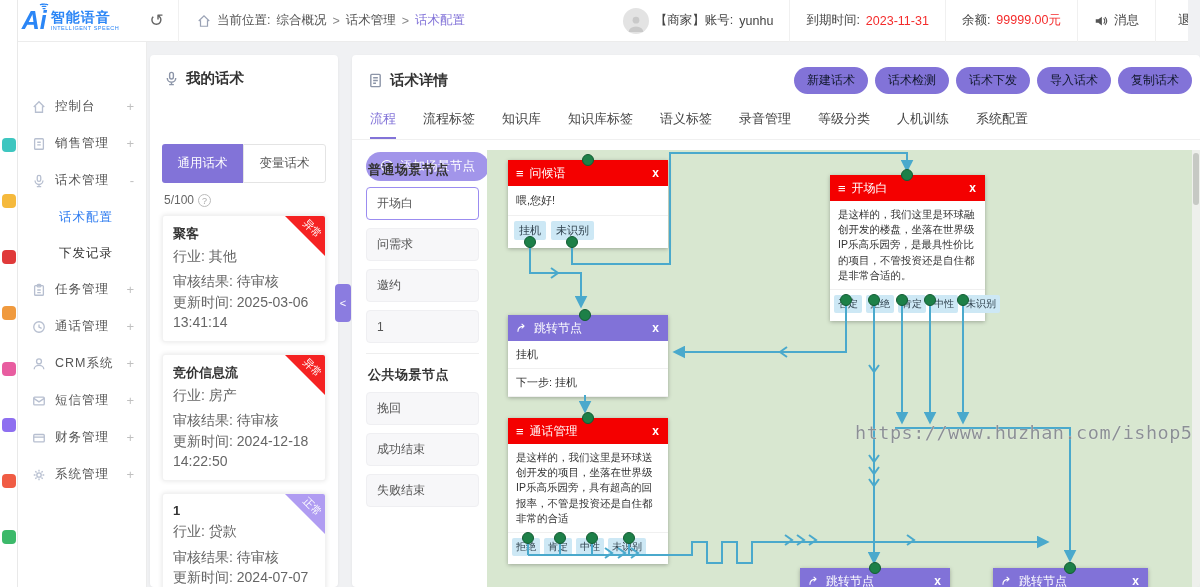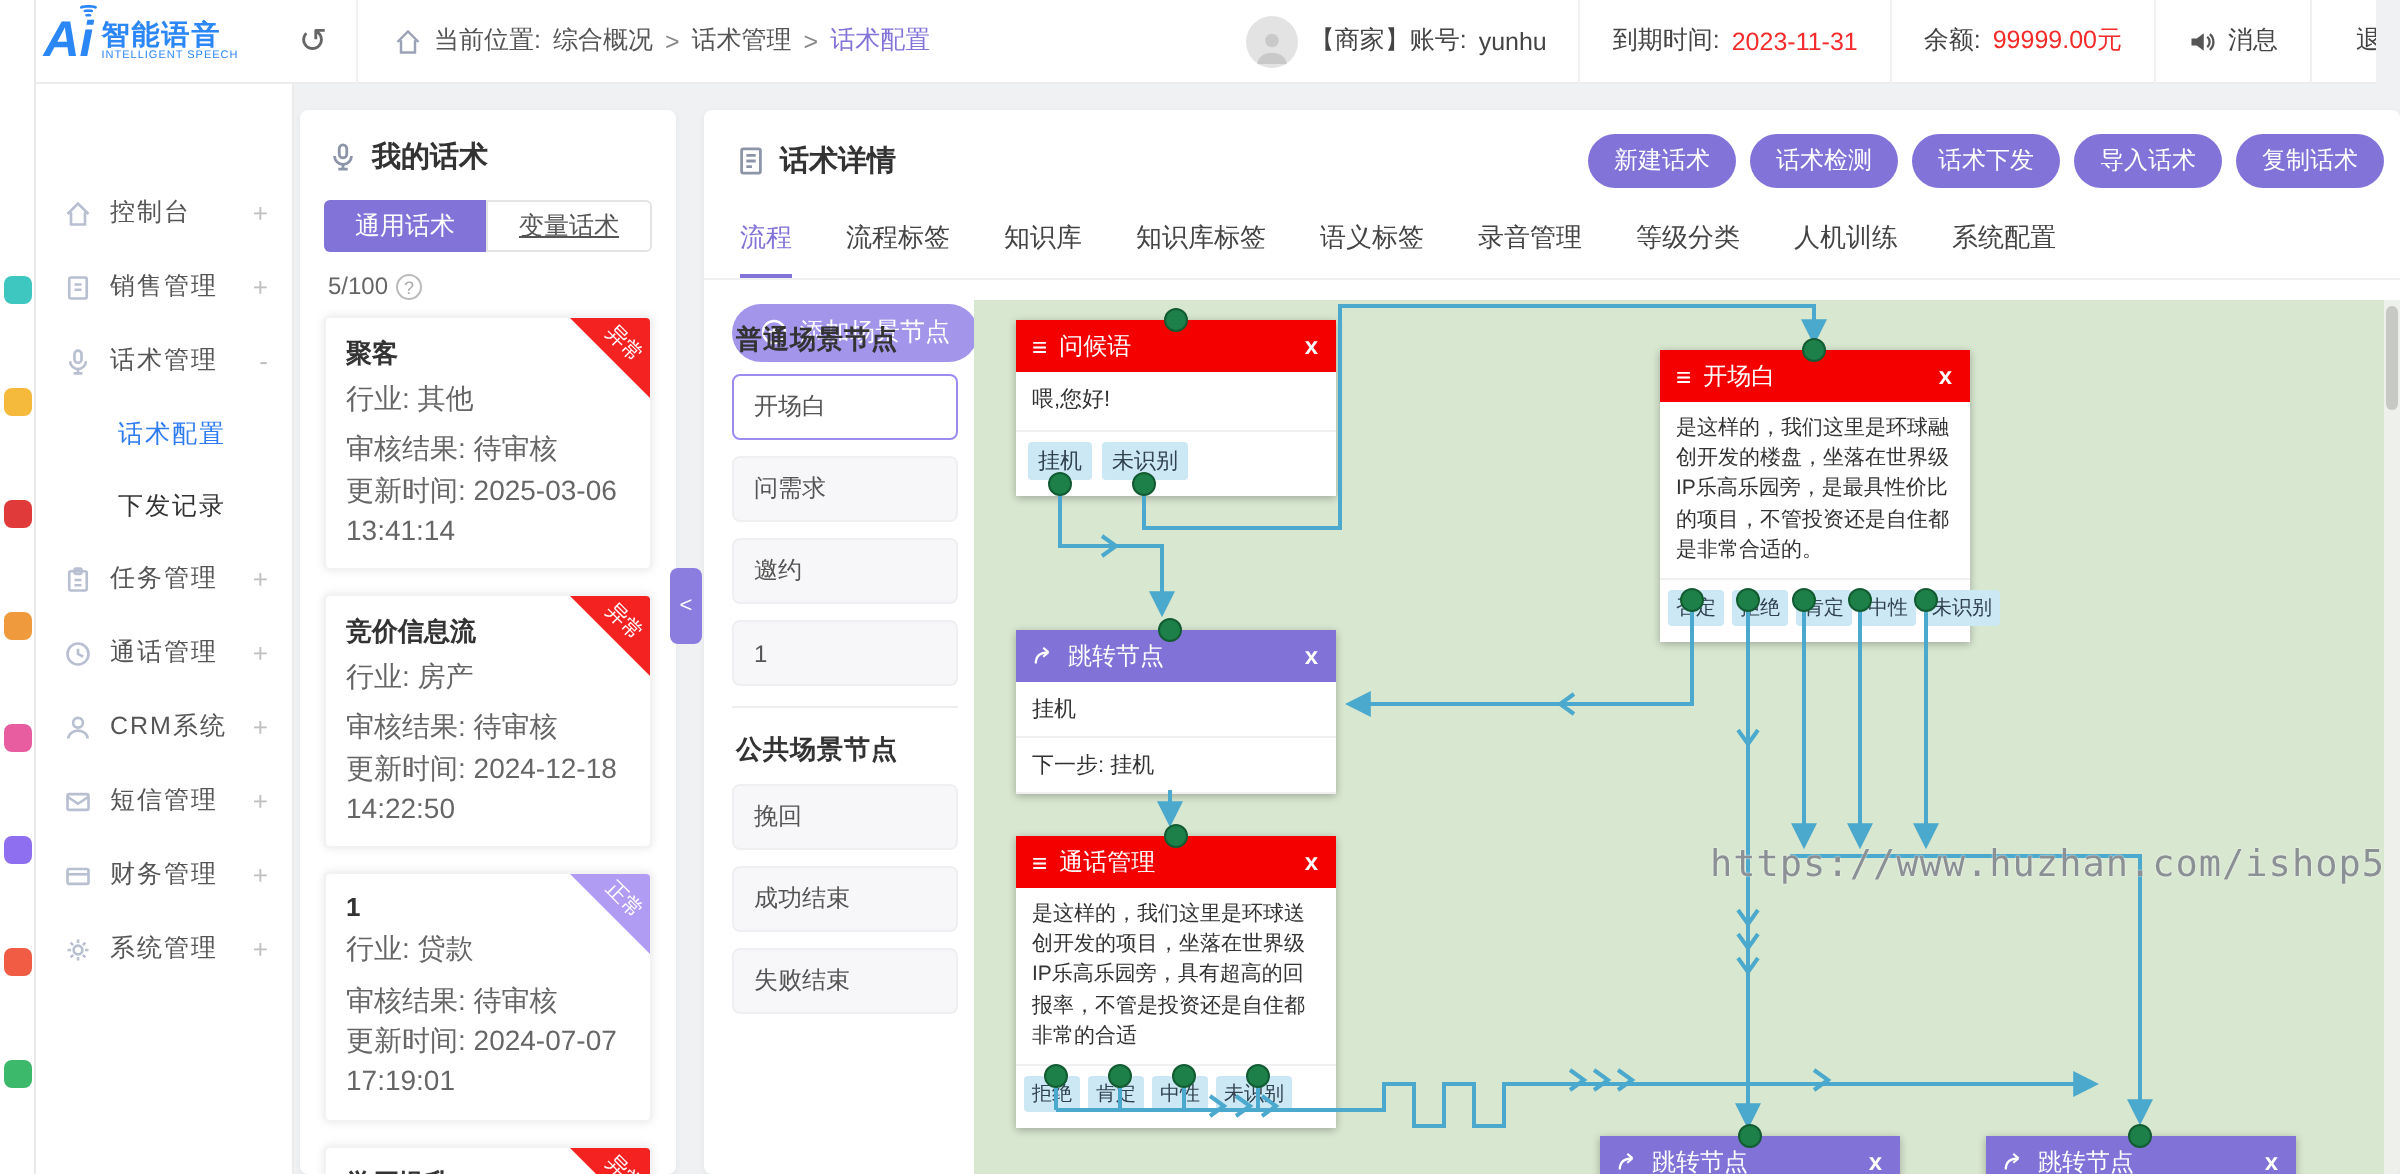--- a/index.html
+++ b/index.html
@@ -40,42 +40,42 @@
   .side-sub.active { color:#2d7bf0; }
 
   
   .panel { position:absolute; background:#fff; border-radius:4px; box-shadow:0 1px 3px rgba(0,0,0,.06); }
 
   
   .scripts { left:150px; top:55px; width:188px; height:532px; padding:12px 12px 0 12px; overflow:hidden; }
   .scripts-title { display:flex; align-items:center; gap:7px; font-size:14.5px; font-weight:bold; color:#333; padding:2px 0 12px 2px; }
   .scripts-title svg { color:#8c95a8; }
   .stabs { display:flex; }
-  .stab { flex:1; height:26px; display:flex; align-items:center; justify-content:center; font-size:12.5px; cursor:pointer; }
+  .stab { flex:1; height:39px; display:flex; align-items:center; justify-content:center; font-size:12.5px; cursor:pointer;margin-top:44px; }
   .stab.on { background:#8273d8; color:#fff; border-radius:3px 0 0 3px; }
-  .stab.off { background:#fff; color:#555; border:1px solid #e4e4e4; border-radius:0 3px 3px 0;text-decoration:underline; }
+  .stab.off { background:#fff; color:#555; border:1px solid #e4e4e4; border-radius:0 3px 3px 0; }
   .scount { font-size:12px; color:#666; margin:10px 0 8px 2px; display:flex; align-items:flex-end; gap:4px; }
   .qmark { display:inline-flex; width:13px; height:13px; border:1px solid #bbb; border-radius:50%; color:#aaa; font-size:9px; align-items:center; justify-content:center; }
   .card { position:relative; background:#fff; box-shadow:0 0 5px rgba(0,0,0,.10); border-radius:3px; border:1px solid #f2f2f2; padding:9px 10px; margin-bottom:12px; overflow:hidden; cursor:pointer; }
   .card .cname { font-size:13px; font-weight:bold; color:#333; margin-bottom:3px; padding-right:30px; white-space:nowrap; overflow:hidden; }
   .card .cline { font-size:14px; color:#666; line-height:1.45; }
   .card .cgap { height:5px; }
   .ribbon { position:absolute; top:0; right:0; width:0; height:0; border-top:40px solid #f52222; border-left:40px solid transparent; }
   .ribbon.normal { border-top-color:#b09cf2; }
   .ribbon span { position:absolute; top:-34px; right:-5px; transform:rotate(45deg); color:#fff; font-size:10.5px; width:36px; text-align:center; }
 
   .collapse-tab { position:absolute; left:335px; top:284px; width:16px; height:38px; background:#8b7ce0; border-radius:4px; color:#fff; display:flex; align-items:center; justify-content:center; font-size:11px; z-index:8; cursor:pointer; }
 
   
   .detail { left:352px; top:55px; width:848px; height:532px; overflow:hidden; }
   .d-title-row { display:flex; align-items:center; padding:12px 8px 0 16px; }
   .d-title { display:flex; align-items:center; gap:7px; font-size:14.5px; font-weight:bold; color:#333; flex:1; }
   .d-title svg { color:#8c95a8; }
   .d-actions { display:flex; gap:7px; }
-  .pill { background:#8273d8; color:#ffffff; border:none; font-size:12px; padding:5px 13px; border-radius:14px; cursor:pointer; white-space:nowrap; font-family:inherit; }
+  .pill { background:#8273d8; color:#0f172a; border:none; font-size:12px; padding:5px 13px; border-radius:14px; cursor:pointer; white-space:nowrap; font-family:inherit; }
   .d-tabs { display:flex; gap:27px; padding:16px 16px 0 18px; border-bottom:1px solid #f0f0f0; font-size:13px; color:#444; }
   .d-tab { padding-bottom:9px; cursor:pointer; }
   .d-tab.on { color:#8273d8; border-bottom:2px solid #8273d8; }
   .d-toolbar { display:flex; align-items:center; padding:10px 0 0 14px; height:42px; }
   .add-btn { background:#a295ea; color:#fff; border:none; height:29px; padding:0 14px; border-radius:15px; font-size:12.5px; display:flex; align-items:center; gap:6px; cursor:pointer; font-family:inherit; }
   .tb-div { width:1px; height:28px; background:#e5e5e5; margin:0 10px 0 12px; }
   .tool-pill { background:#8d7ce6; color:#fff; border:none; height:27px; padding:0 13px; border-radius:14px; font-size:12px; display:flex; align-items:center; gap:5px; margin-right:9px; cursor:pointer; font-family:inherit; }
   .tb-hint { font-size:11px; color:#999; display:flex; align-items:center; gap:4px; margin-left:6px; white-space:nowrap; }
 
   

